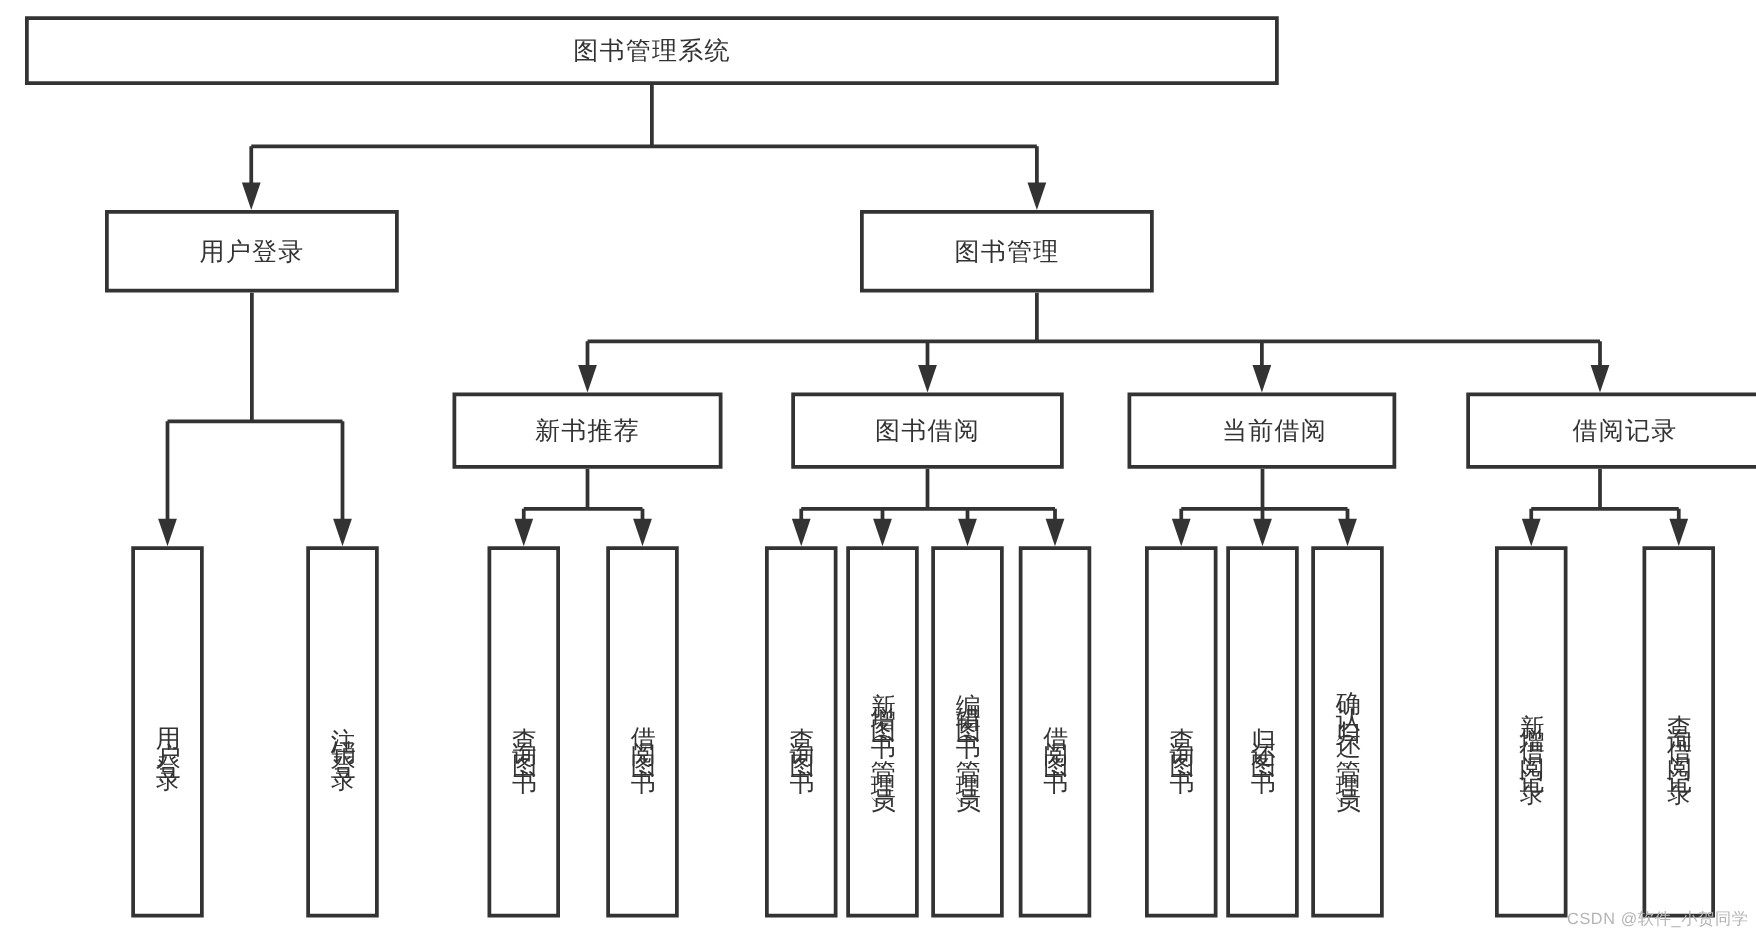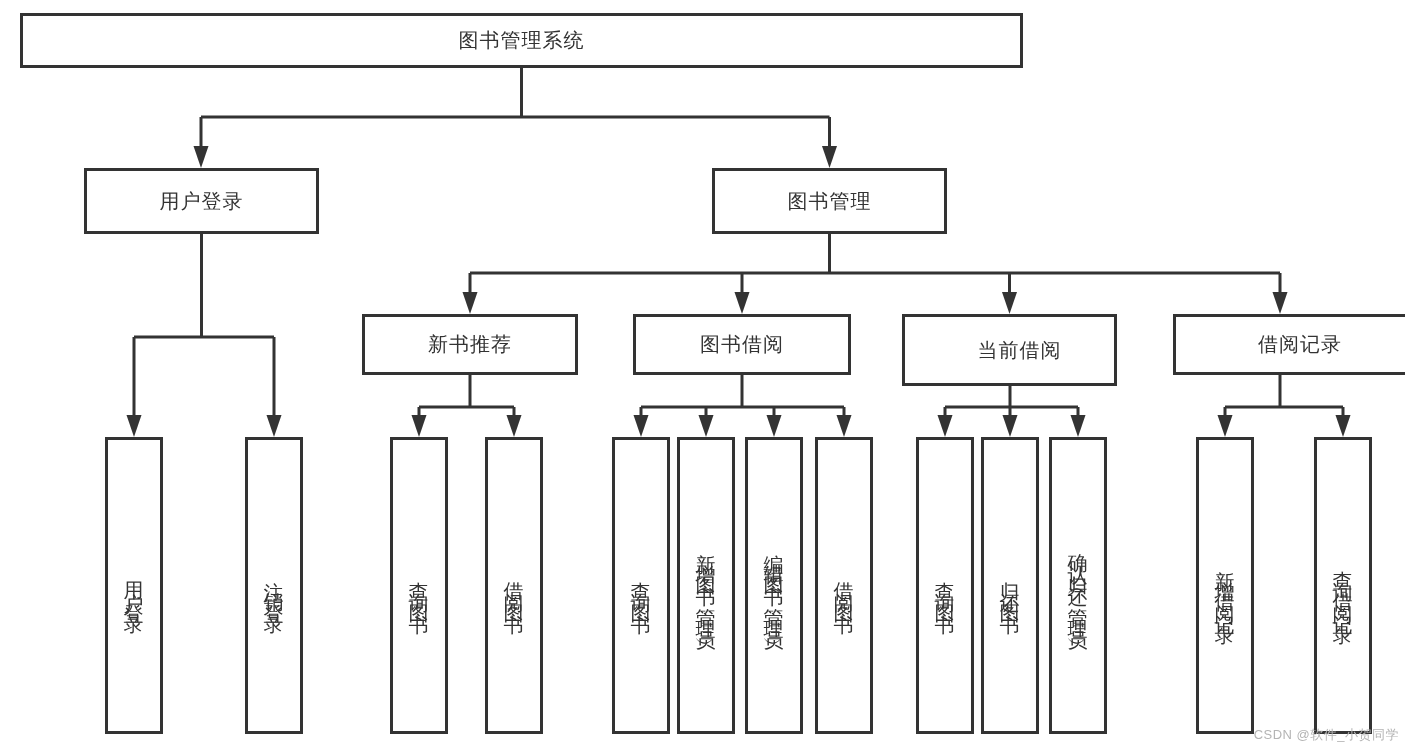--- a/index.html
+++ b/index.html
@@ -107,25 +107,25 @@
       <polygon points="1070.5,415 1085.5,415 1078,437"></polygon>
 
       <polygon points="1217.5,415 1232.5,415 1225,437"></polygon>
       <polygon points="1335.5,415 1350.5,415 1343,437"></polygon>
     </g>
   </svg>
 
   <div class="node" style="left:20px; top:13px; width:1003px; height:55px;">图书管理系统</div>
 
   <div class="node" style="left:84px; top:168px; width:235px; height:66px;">用户登录</div>
-  <div class="node" style="left:712px; top:168px; width:235px; height:66px;font-family:Liberation Serif, serif;">图书管理</div>
+  <div class="node" style="left:688px; top:168px; width:235px; height:66px;font-family:Liberation Serif, serif;">图书管理</div>
 
   <div class="node" style="left:362px; top:314px; width:216px; height:61px;">新书推荐</div>
   <div class="node" style="left:633px; top:314px; width:218px; height:61px;">图书借阅</div>
-  <div class="node" style="left:902px; top:314px; width:215px; height:72px;padding-left:20px;">当前借阅</div>
+  <div class="node" style="left:902px; top:314px; width:215px; height:61px;padding-left:20px;">当前借阅</div>
   <div class="node" style="left:1173px; top:314px; width:254px; height:61px;">借阅记录</div>
 
   <div class="node v" style="left:105px; top:437px; width:58px; height:297px;">用户登录</div>
   <div class="node v" style="left:245px; top:437px; width:58px; height:297px;">注销登录</div>
 
   <div class="node v" style="left:390px; top:437px; width:58px; height:297px;">查询图书</div>
   <div class="node v" style="left:485px; top:437px; width:58px; height:297px;">借阅图书</div>
 
   <div class="node v" style="left:612px; top:437px; width:58px; height:297px;">查询图书</div>
   <div class="node v" style="left:677px; top:437px; width:58px; height:297px;">新增图书（管理员）</div>

